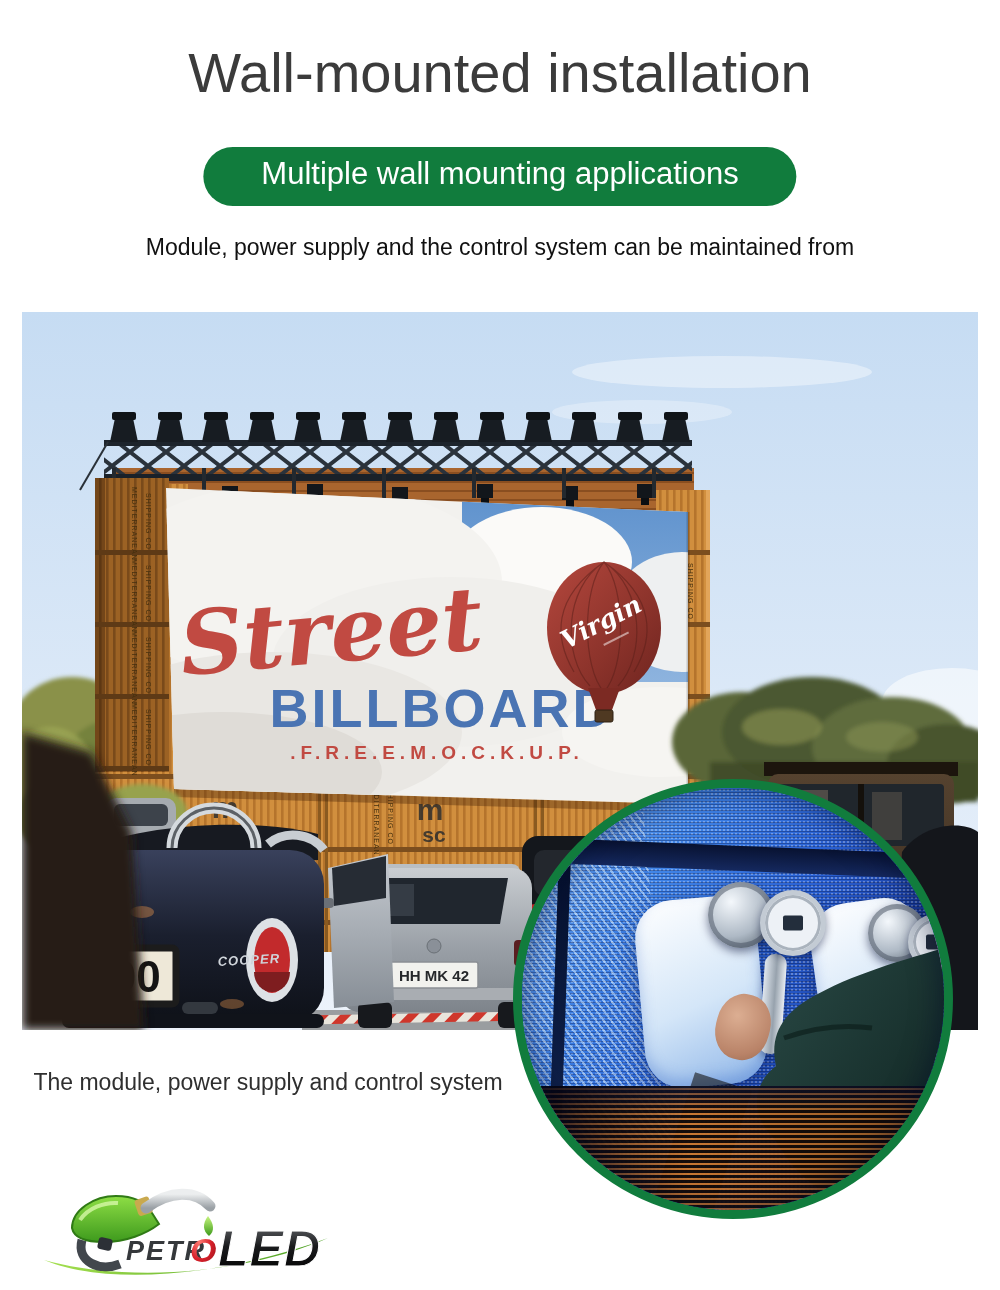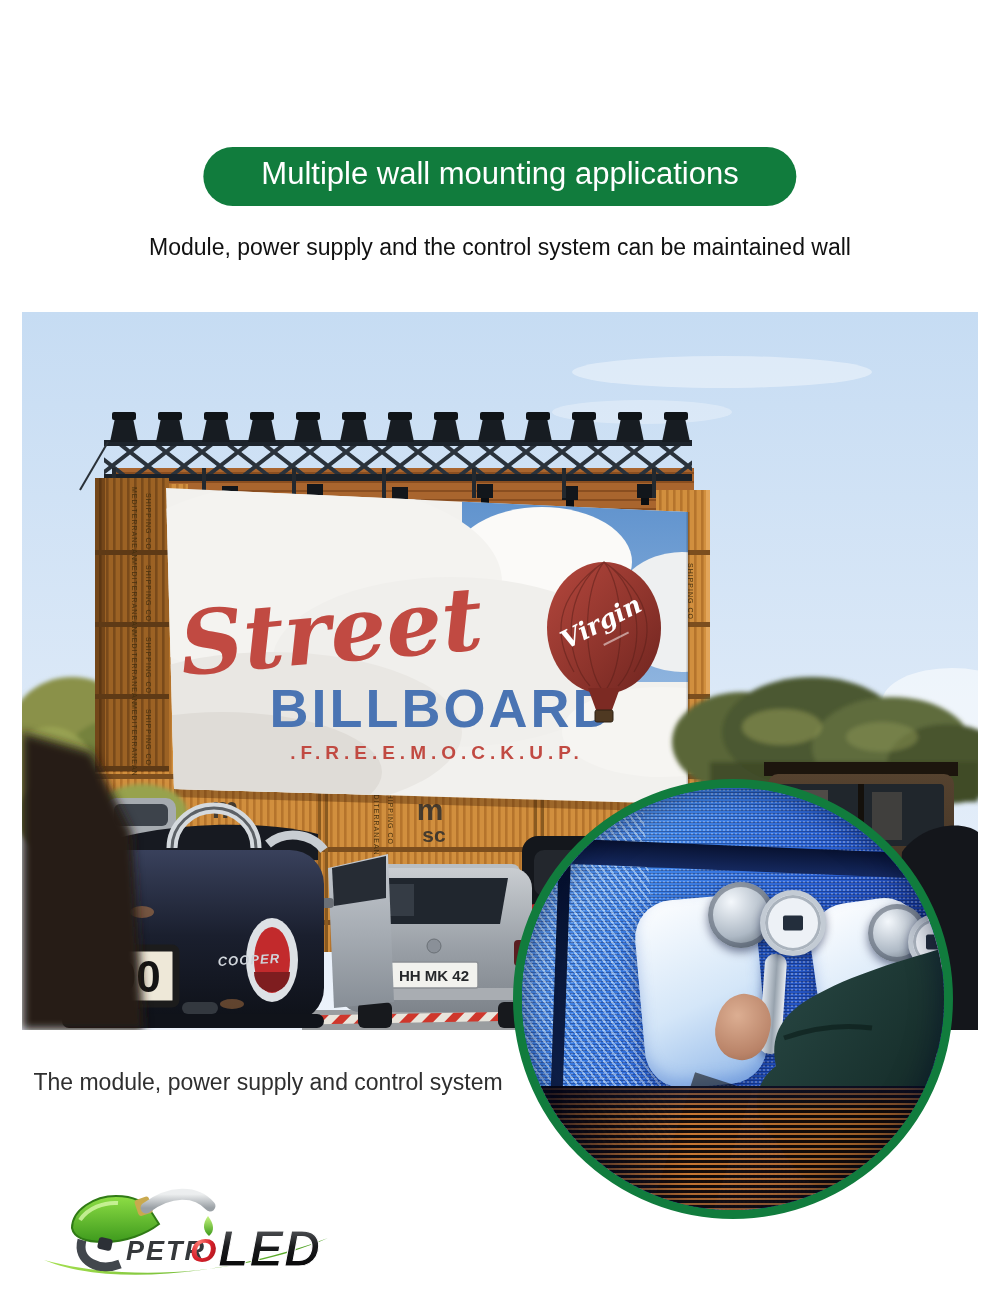--- a/index.html
+++ b/index.html
@@ -58,25 +58,26 @@
   .inset-vignette{inset:0;border-radius:50%;box-shadow:inset 0 0 30px rgba(0,10,40,.55);}
   .caption{position:absolute;top:1066px;left:28px;width:480px;text-align:center;
            font-size:23px;line-height:32px;color:#2f2f2f;}
   .logo{position:absolute;left:42px;top:1176px;width:290px;height:125px;}
 </style>
 </head>
 <body>
 
 <div class="page">
 
+  <div class="title">Wall-mounted installation</div>
 
   <div class="pill">Multiple wall mounting applications</div>
 
   <div class="intro">
-    <div>Module, power supply and the control system can be maintained wall</div>
+    <div>Module, power supply and the control system can be maintained from</div>
   </div>
 
   <div class="photo-wrap">
   <svg width="956" height="718" viewBox="0 0 956 718" xmlns="http://www.w3.org/2000/svg">
     <defs>
       <linearGradient id="skyGrad" x1="0" y1="0" x2="0" y2="1">
         <stop offset="0" stop-color="#c6dcf3"></stop>
             <stop offset="1" stop-color="#edf3fb"></stop>
       </linearGradient>
       <linearGradient id="adSky" x1="0" y1="0" x2="0" y2="1">

